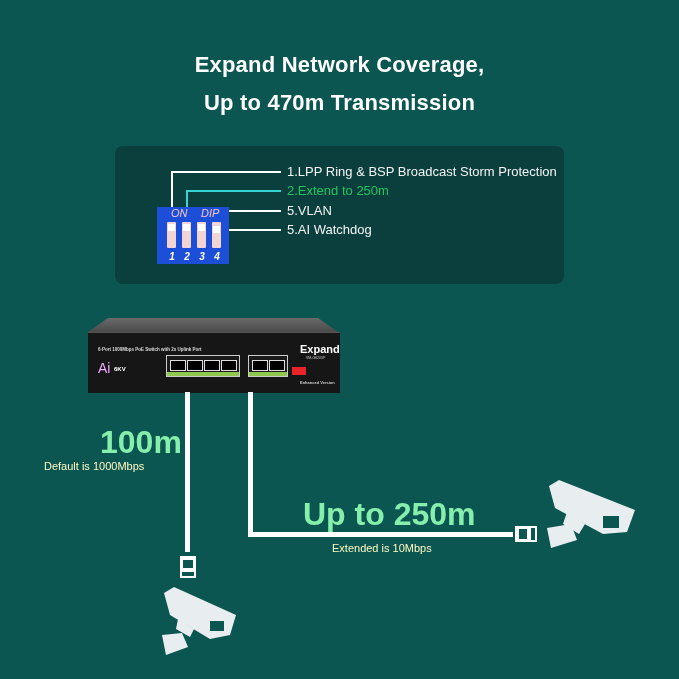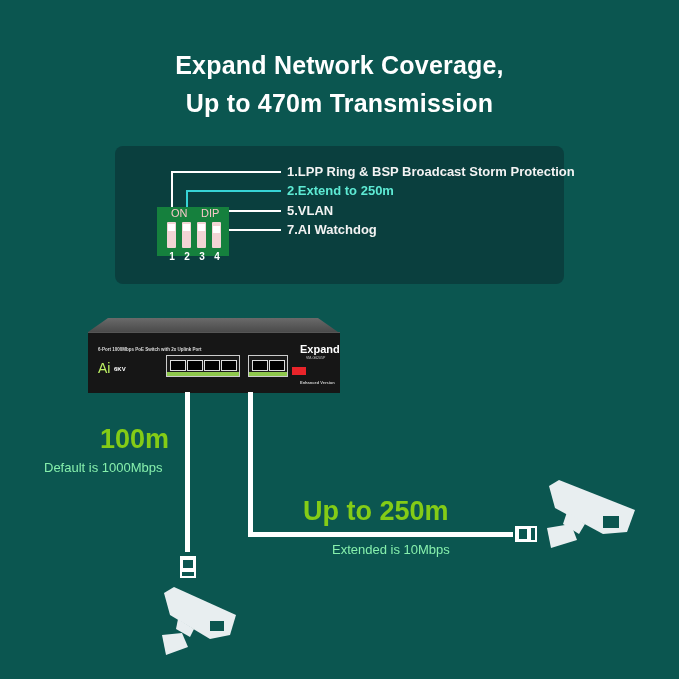--- a/index.html
+++ b/index.html
@@ -6,79 +6,80 @@
     body {
       width: 679px; height: 679px; overflow: hidden;
       background: #0b5650;
       font-family: "Liberation Sans", sans-serif;
       position: relative;
       color: #ffffff;
     }
     .abs { position: absolute; }
     .headline {
       left: 0; width: 679px; text-align: center;
-      font-weight: bold; font-size: 25px; line-height: 38px; color: #fff;
+      font-weight: bold; font-size: 22px; line-height: 38px; color: #fff;
       letter-spacing: 0.2px;
     }
     .h1 { top: 46px; }
     .h2 { top: 84px; }
 
     .panel {
       left: 115px; top: 146px; width: 449px; height: 138px;
       background: #0a3f3e; border-radius: 8px;
     }
     .dip {
-      left: 157px; top: 207px; width: 72px; height: 49px;
-      background: #15803d;
+      left: 157px; top: 207px; width: 72px; height: 57px;
+      background: #1d4ed8;
+      font-style: italic;
     }
     .dip .label { position: absolute; top: 0; font-size: 11px; color: #f7c7c9; }
     .dip .slot {
       position: absolute; top: 15px; width: 9px; height: 26px;
       background: #f2d4d5; border-radius: 1px;
     }
     .dip .knob {
       position: absolute; left: 1px; top: 2px; width: 7px; height: 7px; background: #ffffff;
     }
     .dip .num {
       position: absolute; top: 44px; font-size: 10px; font-weight: bold; color: #ffffff;
       width: 12px; text-align: center;
     }
-    .opt { left: 287px; font-size: 13px; font-weight: bold; line-height: 16px; color: #f3f3f3; }
-    .opt.hl { color: #5eead4; }
+    .opt { left: 287px; font-size: 13px; font-weight: normal; line-height: 16px; color: #f3f3f3; }
+    .opt.hl { color: #22c55e; }
 
     .line-w { background: #ffffff; }
     .line-c { background: #37d4d6; }
 
     
     .switch-top {
       left: 88px; top: 318px; width: 250px; height: 14px;
       background: linear-gradient(#6a6a6a, #4a4a4a);
       clip-path: polygon(8% 0, 92% 0, 100% 100%, 0 100%);
     }
     .switch-front {
       left: 88px; top: 332px; width: 252px; height: 60px;
       background: #161616; border-top: 1px solid #555;
     }
     .sw-desc { left: 98px; top: 347px; font-size: 4.5px; font-weight: bold; color: #ddd; }
-    .sw-ai { left: 98px; top: 360px; font-size: 14px; color: #bef264; }
+    .sw-ai { left: 98px; top: 360px; font-size: 14px; color: #f0abfc; }
     .sw-6kv { left: 114px; top: 366px; font-size: 6px; font-weight: bold; color: #fff; }
     .sw-brand { left: 300px; top: 343px; font-size: 11px; font-weight: bold; color: #fff; }
     .sw-model { left: 306px; top: 356px; font-size: 3.5px; color: #ccc; }
     .sw-ver { left: 300px; top: 380px; font-size: 4px; color: #ccc; font-weight: bold; }
     .port-group {
       border: 1px solid #ccc; background: #1a1a1a;
     }
     .port {
       position: absolute; top: 4px; width: 14px; height: 9px; border: 1px solid #ddd; background: #000;
     }
     .led-bar { position: absolute; left: 0; right: 0; bottom: 0; height: 4px; background: #8fc84d; }
     .mini-dip { left: 292px; top: 367px; width: 14px; height: 8px; background: #e8242a; }
 
-    .big { font-weight: bold; font-size: 27px; color: #84cc16; }
-    .small { font-size: 13px; color: #86efac; }
+    .big { font-weight: bold; font-size: 32px; color: #86efac; }
+    .small { font-size: 11px; color: #fef9c3; }
   </style>
 </head>
 <body>
 
 <div class="abs headline h1">Expand Network Coverage,</div>
 <div class="abs headline h2">Up to 470m Transmission</div>
 
 <div class="abs panel"></div>
 
 <div class="abs line-w" style="left:171px;top:171px;width:2px;height:53px;"></div>
@@ -106,21 +107,21 @@
     </div>
   <span class="num" style="left:9px;">1</span>
   <span class="num" style="left:24px;">2</span>
   <span class="num" style="left:39px;">3</span>
   <span class="num" style="left:54px;">4</span>
 </div>
 
 <div class="abs opt" style="top:164px;">1.LPP Ring &amp; BSP Broadcast Storm Protection</div>
 <div class="abs opt hl" style="top:183px;">2.Extend to 250m</div>
 <div class="abs opt" style="top:203px;">5.VLAN</div>
-<div class="abs opt" style="top:222px;">7.AI Watchdog</div>
+<div class="abs opt" style="top:222px;">5.AI Watchdog</div>
 
 <div class="abs switch-top"></div>
 <div class="abs switch-front"></div>
 <div class="abs sw-desc">6-Port 1000Mbps PoE Switch with 2x Uplink Port</div>
 <div class="abs sw-ai">Ai</div>
 <div class="abs sw-6kv">6KV</div>
 <div class="abs sw-brand">Expand</div>
 <div class="abs sw-model">VM-G6205P</div>
 <div class="abs sw-ver">Enhanced Version</div>
 

